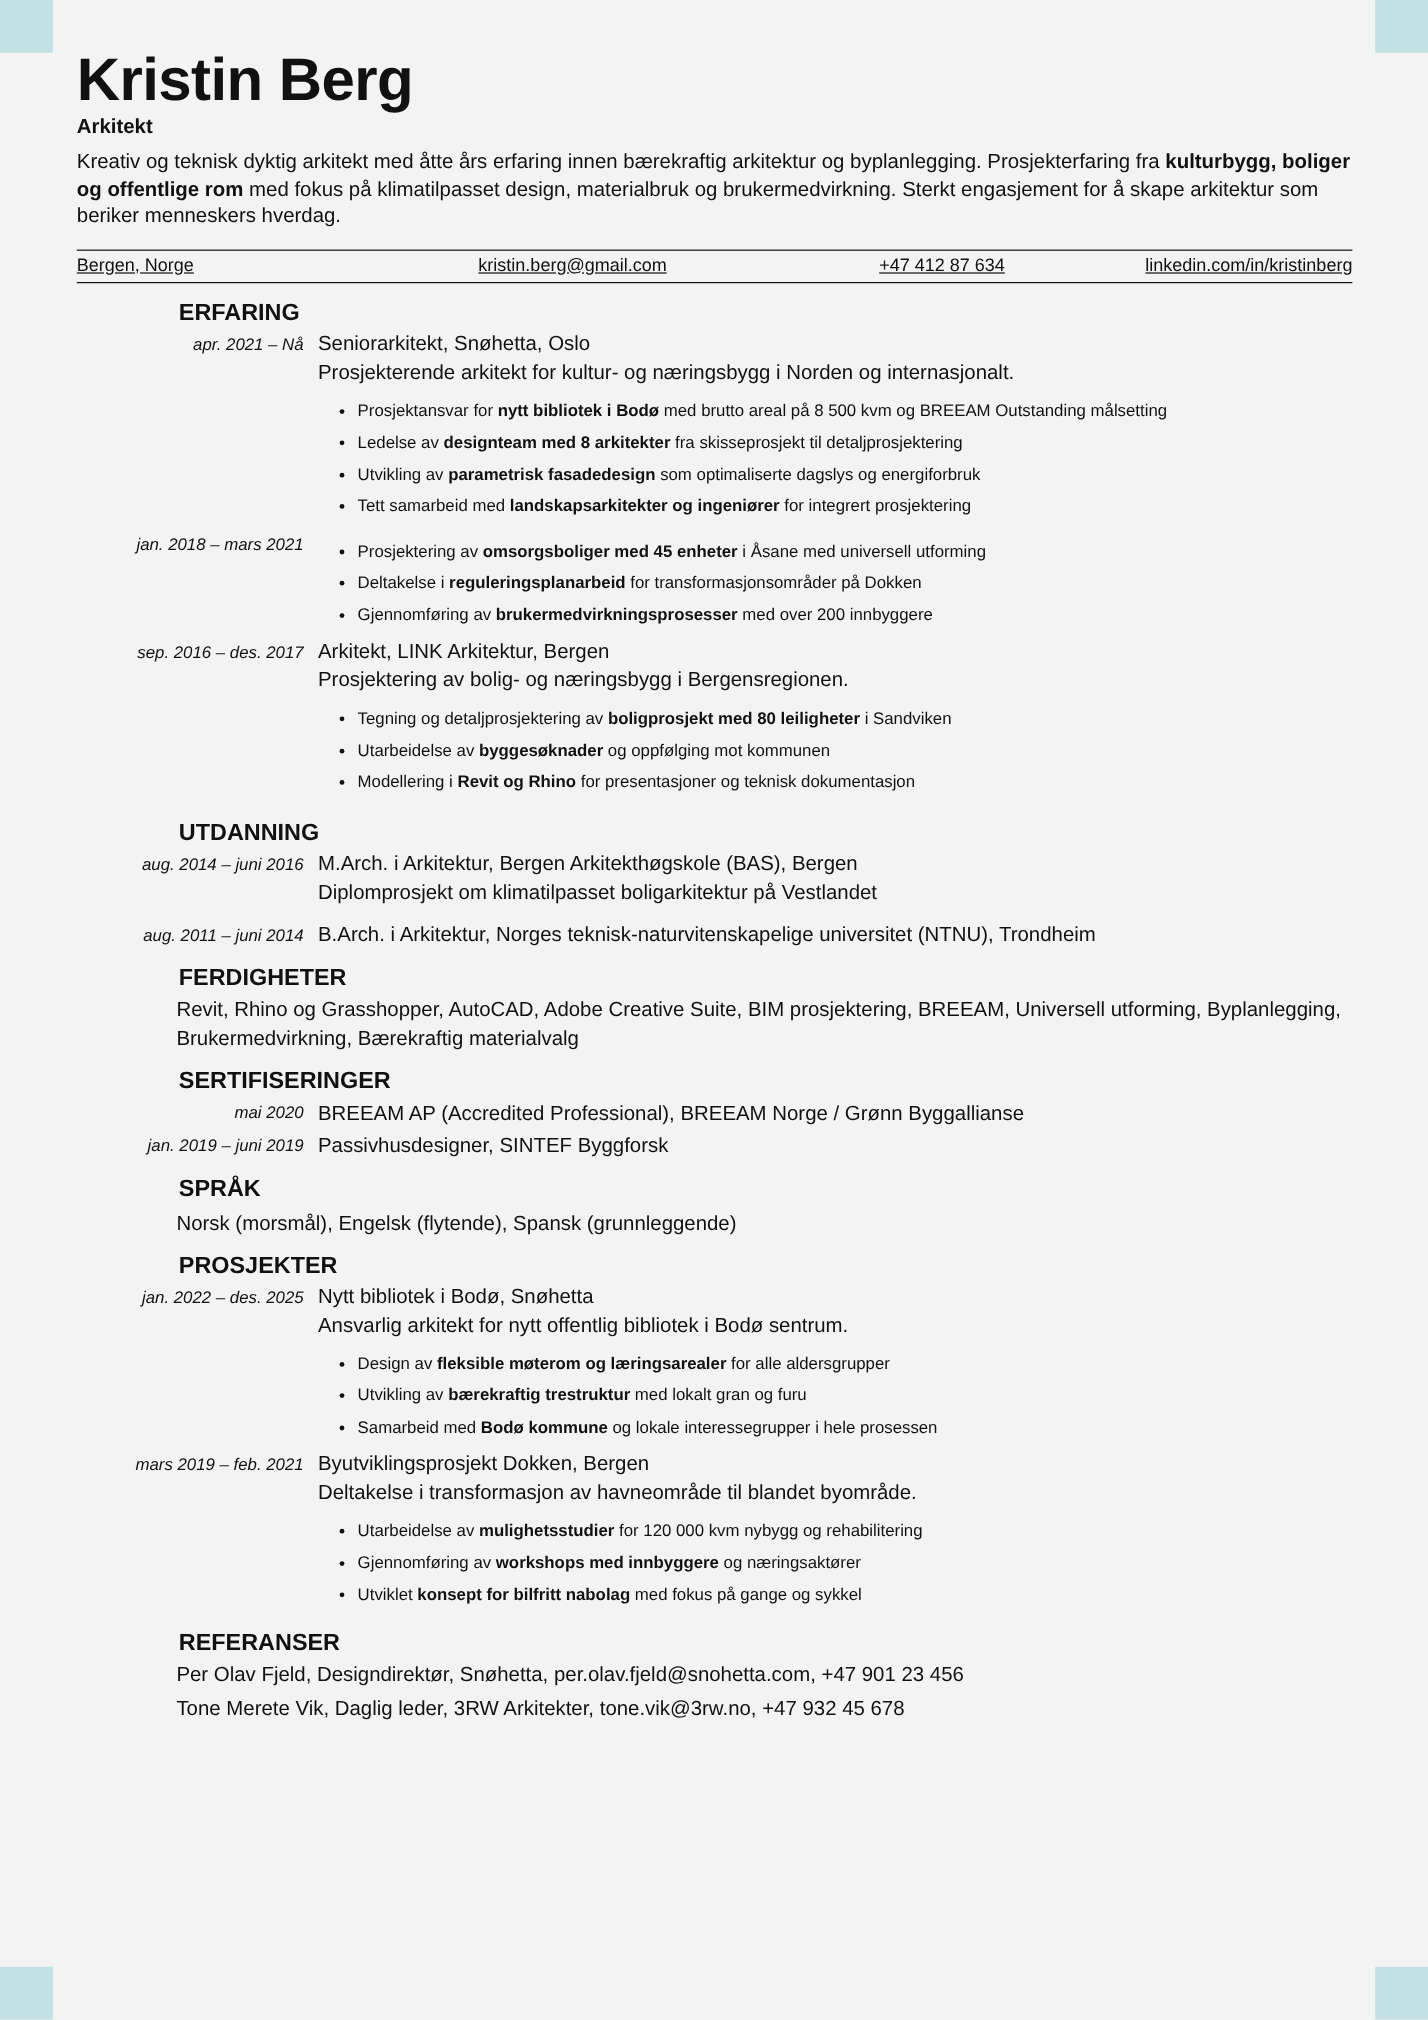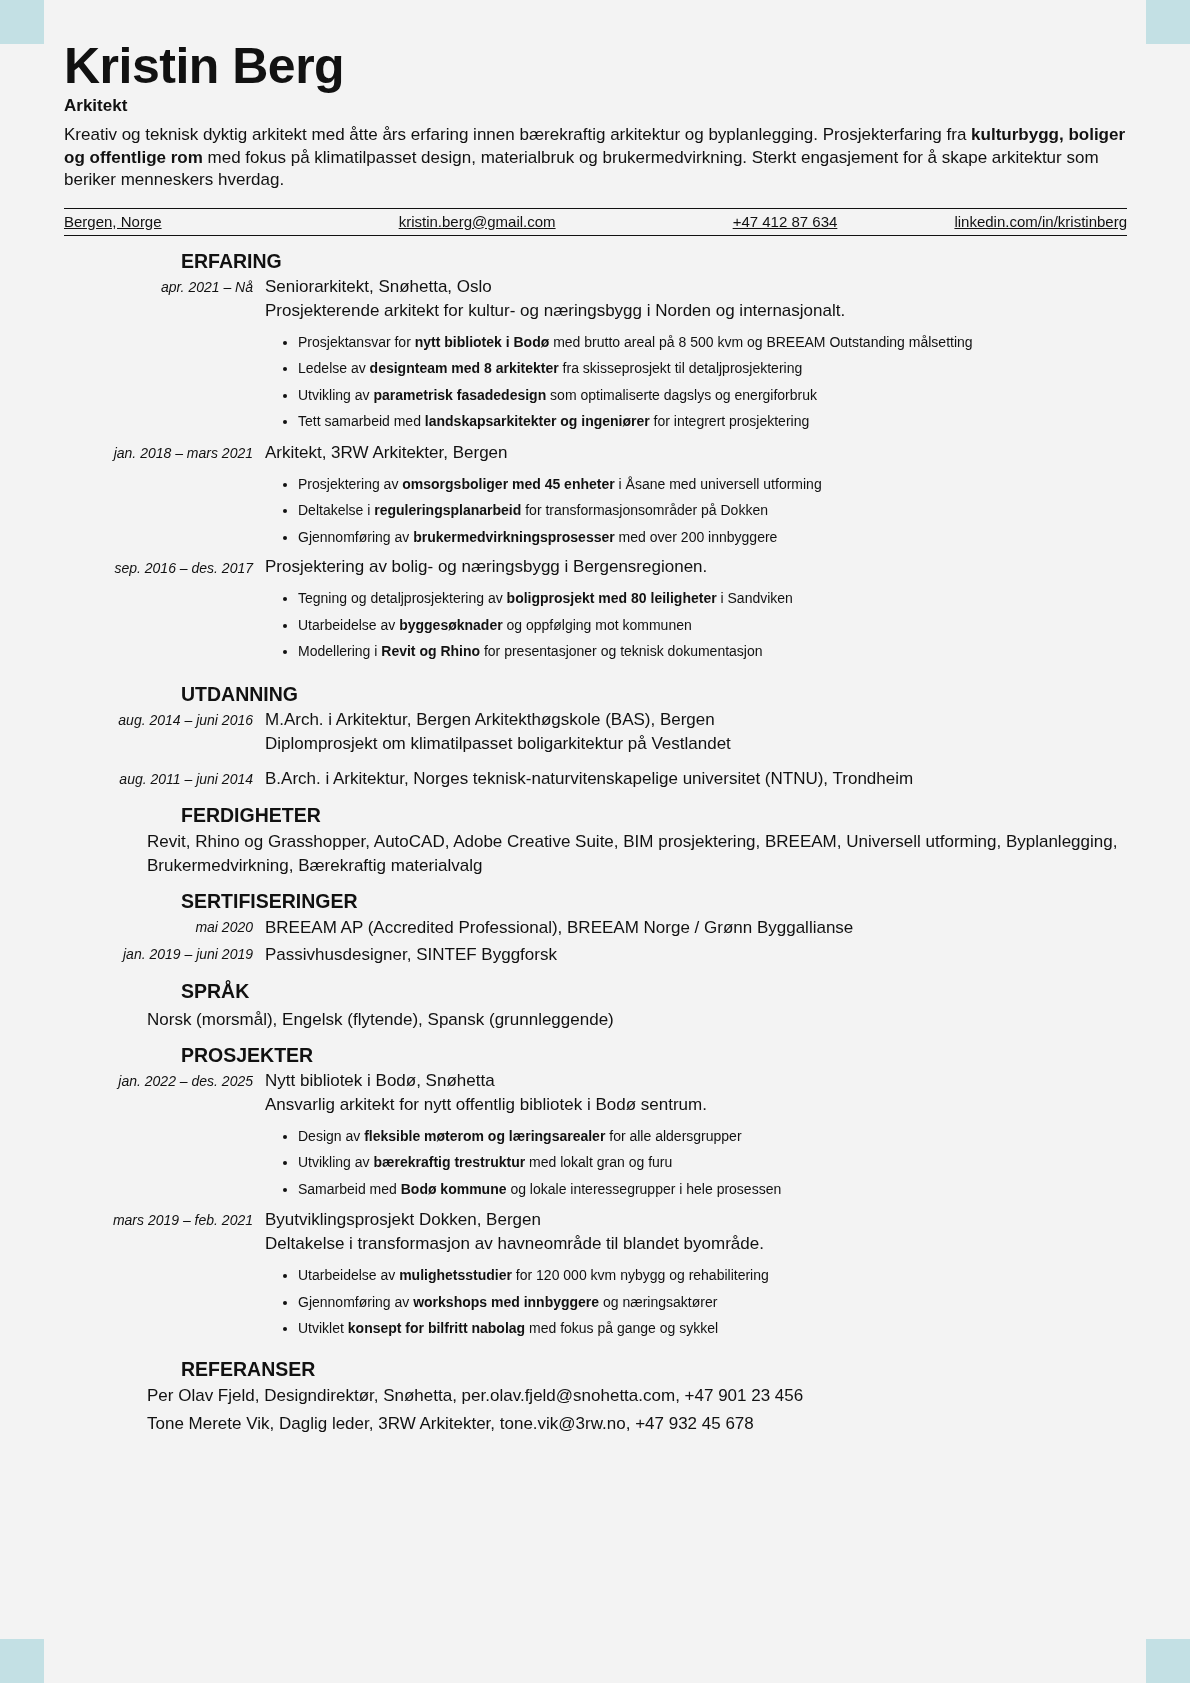--- a/index.html
+++ b/index.html
@@ -11,21 +11,21 @@
   .c-tl { left:0; top:0; } .c-tr { right:0; top:0; }
   .c-bl { left:0; bottom:0; } .c-br { right:0; bottom:0; }
   .page { position:absolute; left:64px; top:36px; width:1063px; }
   .name { font-size:50px; font-weight:bold; letter-spacing:-0.5px; line-height:60px; margin:0; }
   .role { font-size:17px; font-weight:bold; margin-top:0; line-height:20px; }
   .summary { font-size:17px; line-height:22.5px; margin-top:8px; }
   .contact { margin-top:16px; border-top:1.5px solid #111; border-bottom:1.5px solid #111;
     display:flex; justify-content:space-between; font-size:15px; line-height:26px; padding:0;text-decoration:underline; }
   .contact span { flex:0 0 auto; }
   .sec { position:relative; }
-  .sec-title { margin-left:117px; font-size:19.5px; font-weight:bold; line-height:26px; }
+  .sec-title { margin-left:85px; font-size:19.5px; font-weight:bold; line-height:26px; }
   .entry { display:flex; }
   .date { width:189px; flex:0 0 189px; text-align:right; font-style:italic; font-size:14px; line-height:26px; padding-right:12px; }
   .body { flex:1; font-size:17px; line-height:25px; }
   .desc { line-height:24px; }
   ul { margin:6px 0 0 0; padding-left:33px; }
   li { font-size:14px; line-height:26.5px; }
   .plain { margin-left:83px; font-size:17px; line-height:24px; }
 </style>
 </head>
 <body>
@@ -61,31 +61,31 @@
               <li><span>Prosjektansvar for </span><b>nytt bibliotek i Bodø</b><span> med brutto areal på 8 500 kvm og BREEAM Outstanding målsetting</span></li>
               <li><span>Ledelse av </span><b>designteam med 8 arkitekter</b><span> fra skisseprosjekt til detaljprosjektering</span></li>
               <li><span>Utvikling av </span><b>parametrisk fasadedesign</b><span> som optimaliserte dagslys og energiforbruk</span></li>
               <li><span>Tett samarbeid med </span><b>landskapsarkitekter og ingeniører</b><span> for integrert prosjektering</span></li>
             </ul>
           </div>
         </div>
         <div class="entry" style="margin-top: 5px;">
           <div class="date">jan. 2018 – mars 2021</div>
       <div class="body">
-        <div>Arkitekt, 3RW Arkitekter, Bergen</div>
         <ul>
               <li><span>Prosjektering av </span><b>omsorgsboliger med 45 enheter</b><span> i Åsane med universell utforming</span></li>
               <li><span>Deltakelse i </span><b>reguleringsplanarbeid</b><span> for transformasjonsområder på Dokken</span></li>
               <li><span>Gjennomføring av </span><b>brukermedvirkningsprosesser</b><span> med over 200 innbyggere</span></li>
             </ul>
           </div>
         </div>
         <div class="entry" style="margin-top: 5px;">
           <div class="date">sep. 2016 – des. 2017</div>
       <div class="body">
+        <div>Arkitekt, LINK Arkitektur, Bergen</div>
         <div class="desc">Prosjektering av bolig- og næringsbygg i Bergensregionen.</div>
         <ul>
               <li><span>Tegning og detaljprosjektering av </span><b>boligprosjekt med 80 leiligheter</b><span> i Sandviken</span></li>
               <li><span>Utarbeidelse av </span><b>byggesøknader</b><span> og oppfølging mot kommunen</span></li>
               <li><span>Modellering i </span><b>Revit og Rhino</b><span> for presentasjoner og teknisk dokumentasjon</span></li>
             </ul>
           </div>
         </div>
       </div>
   </div>

